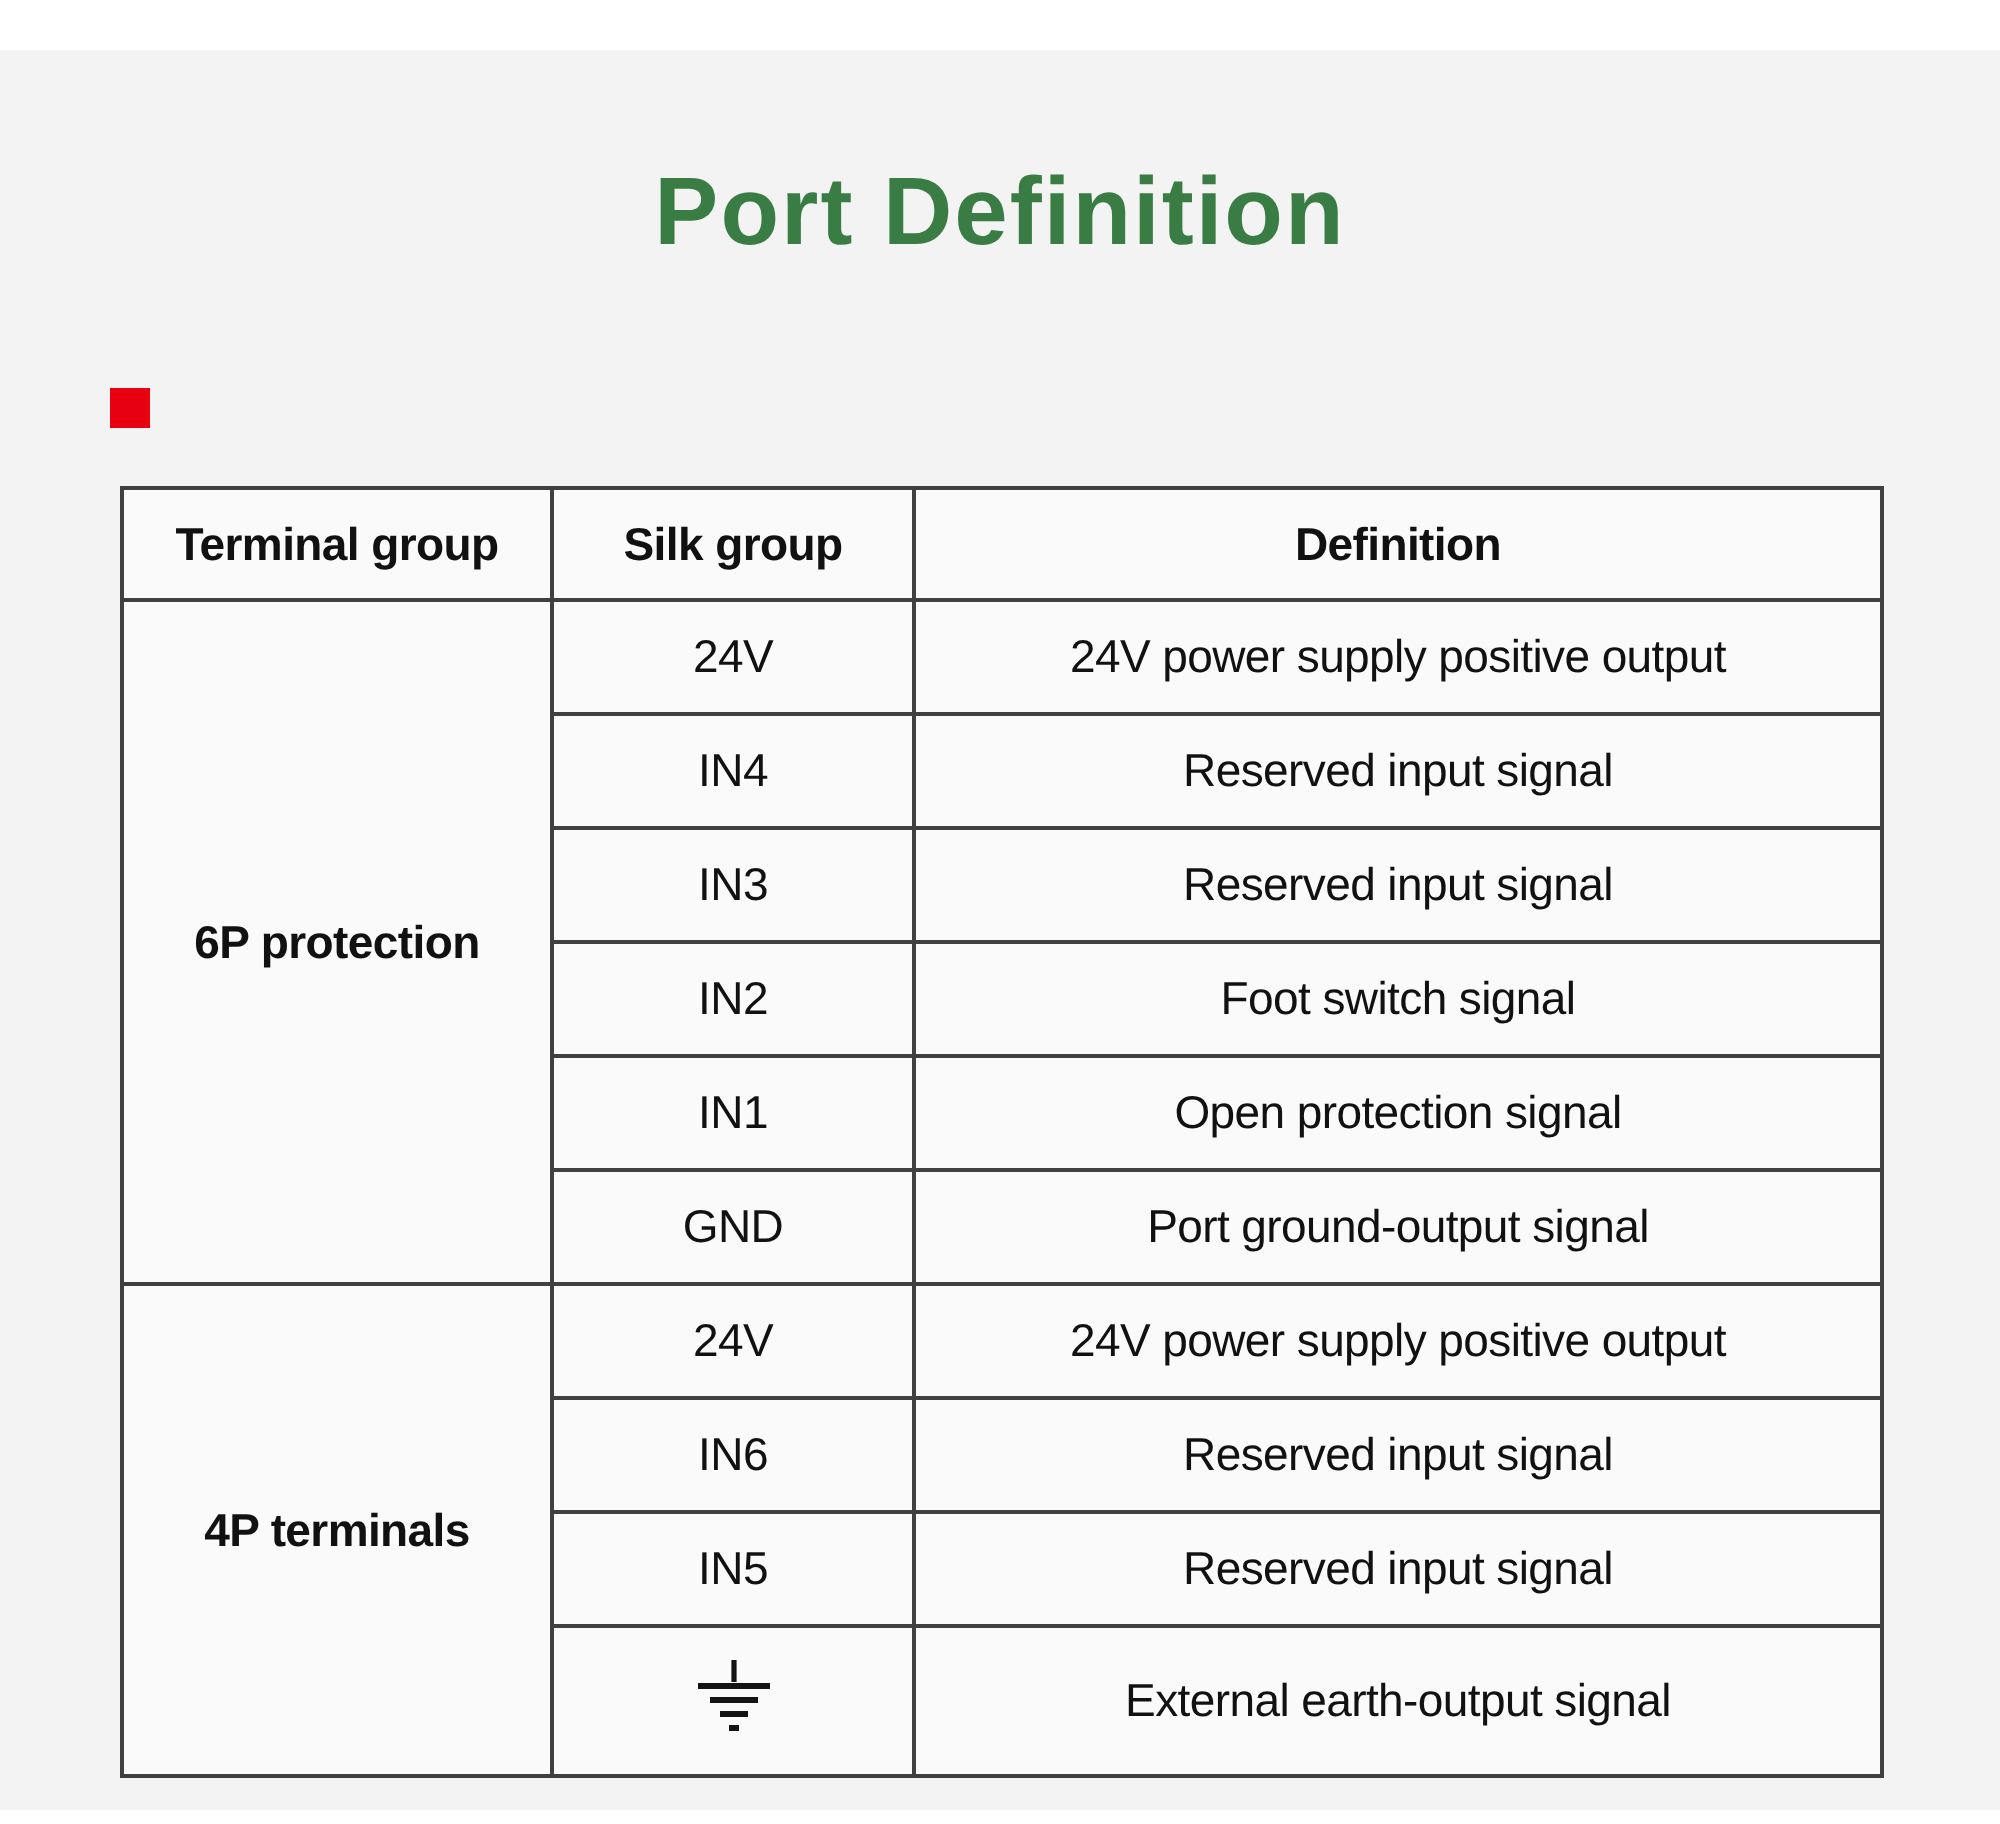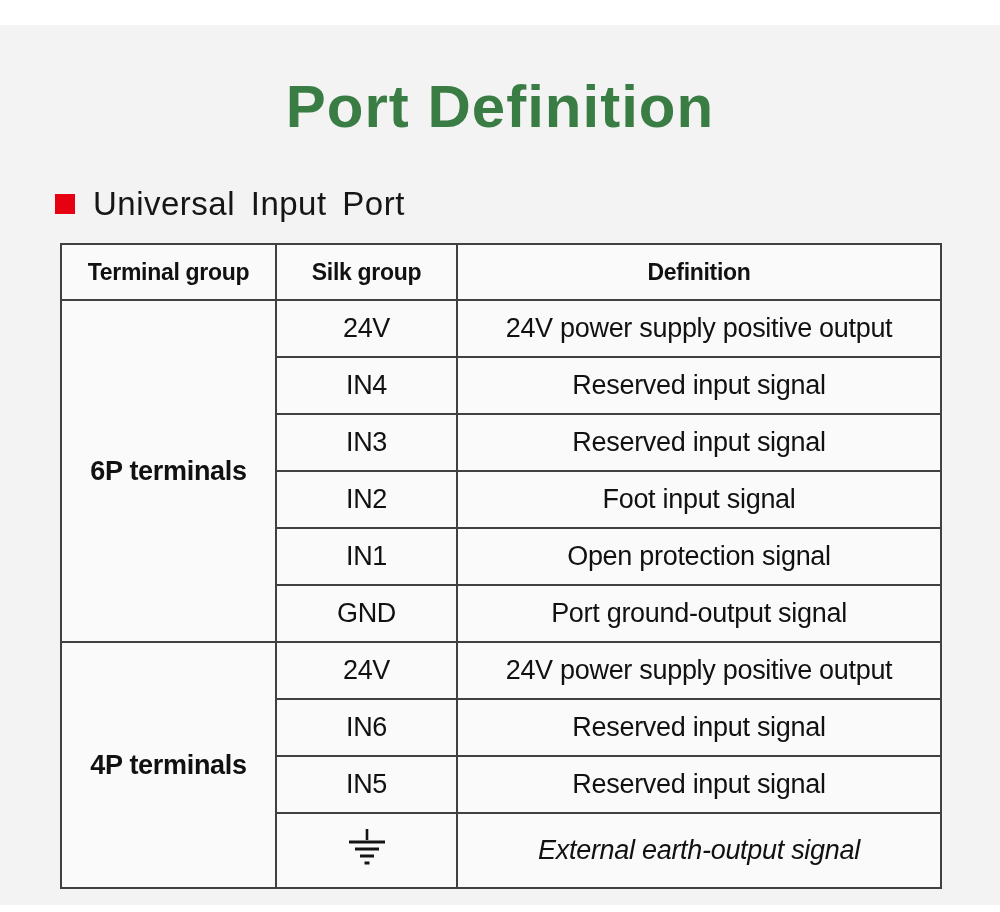--- a/index.html
+++ b/index.html
@@ -21,21 +21,21 @@
   }
   .bottom-strip {
     position: absolute;
     left: 0; right: 0; bottom: 0;
     height: 7px;
     background: #ffffff;
   }
   h1.page-title {
     margin: 53px 0 0 0;
     text-align: center;
-    font-size: 60px;
+    font-size: 48px;
     line-height: 58px;
     font-weight: bold;
     letter-spacing: 1px;
     color: #3a7d44;
   }
   .section-heading {
     display: flex;
     align-items: center;
     gap: 18px;
     margin: 50px 0 0 55px;
@@ -72,81 +72,79 @@
   }
   table.port-table th {
     height: 52px;
     font-size: 23px;
     font-weight: bold;
     text-align: center;
     vertical-align: middle;
   }
   table.port-table td {
     height: 53px;
-    font-size: 27px;
+    font-size: 23px;
     text-align: center;
     vertical-align: middle;
   }
   .col-group { width: 215px; }
   .col-silk  { width: 181px; }
   .col-desc  { width: 484px; }
   td.group-cell {
     font-weight: bold;
   }
   tr.tall-row td {
     height: 71px;
-    font-style: italic;
   }
   .earth-icon-wrap {
     display: inline-block;
     line-height: 0;
   }
 </style>
 </head>
 <body>
 
 <div class="top-strip"></div>
 
 <h1 class="page-title">Port Definition</h1>
 
 <div class="section-heading">
   <span class="bullet"></span>
-  <span class="label">Universal Input Port</span>
 </div>
 
 <table class="port-table">
   <colgroup>
     <col class="col-group">
     <col class="col-silk">
     <col class="col-desc">
   </colgroup>
   <thead>
     <tr>
       <th>Terminal group</th>
       <th>Silk group</th>
       <th>Definition</th>
     </tr>
   </thead>
   <tbody>
     <tr>
-      <td class="group-cell" rowspan="6">6P terminals</td>
+      <td class="group-cell" rowspan="6">6P protection</td>
       <td>24V</td>
       <td>24V power supply positive output</td>
     </tr>
     <tr>
       <td>IN4</td>
       <td>Reserved input signal</td>
     </tr>
     <tr>
       <td>IN3</td>
       <td>Reserved input signal</td>
     </tr>
     <tr>
       <td>IN2</td>
-      <td>Foot input signal</td>
+      <td>Foot switch signal</td>
     </tr>
     <tr>
       <td>IN1</td>
       <td>Open protection signal</td>
     </tr>
     <tr>
       <td>GND</td>
       <td>Port ground-output signal</td>
     </tr>
     <tr>

